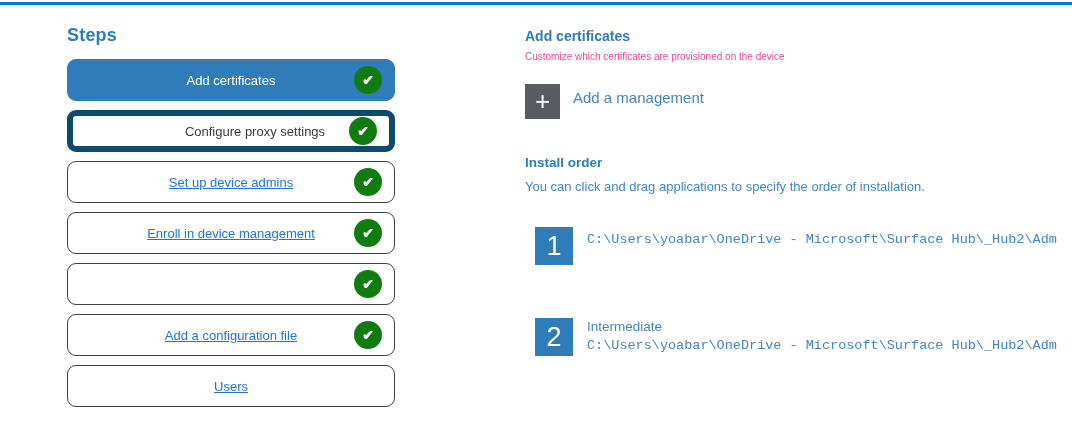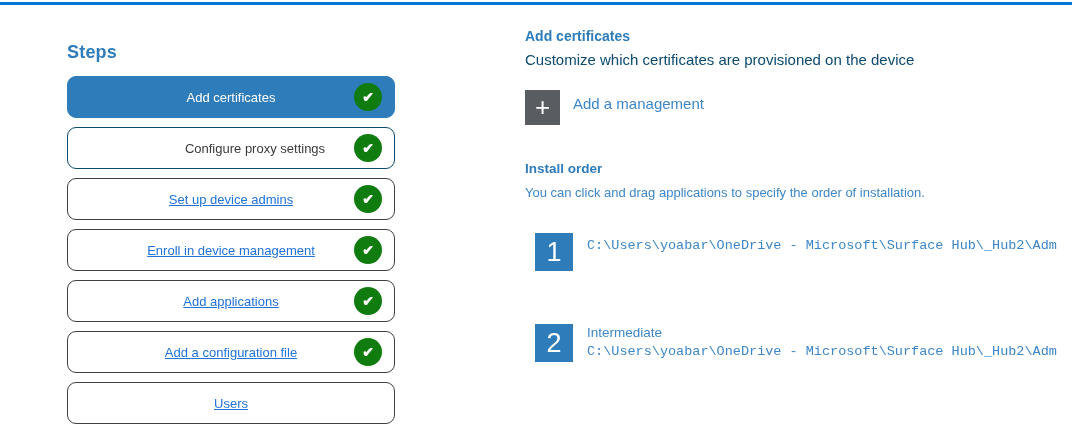--- a/index.html
+++ b/index.html
@@ -5,46 +5,46 @@
   * { margin: 0; padding: 0; box-sizing: border-box; }
   html, body { width: 1072px; height: 443px; background: #ffffff; overflow: hidden; }
   body { position: relative; font-family: "Liberation Sans", sans-serif; -webkit-font-smoothing: antialiased; }
 
   .topbar {
     position: absolute; top: 2px; left: 0; width: 1072px; height: 3px;
     background: #0078D7;
   }
 
   
-  .sidebar { position: absolute; left: 67px; top: 42px; width: 328px; }
+  .sidebar { position: absolute; left: 67px; top: 25px; width: 328px; }
   .steps-heading {
     font-size: 18px; font-weight: bold; color: #2E7CBA;
     margin-bottom: 13px; letter-spacing: 0.2px;
   }
   .step {
     position: relative; height: 42px; margin-bottom: 9px;
     border-radius: 9px; display: flex; align-items: center; justify-content: center;
     font-size: 13px; cursor: pointer; background: #ffffff;
   }
   .step-label { padding: 0 40px; white-space: nowrap; }
   .step.active { background: #2F7CBA; border: 1px solid #2F7CBA; color: #ffffff; }
-  .step.gray   { border: 1px solid #0c4a6e; color: #3B3B3B; padding-left: 48px; }
+  .step.gray   { border: 6px solid #0c4a6e; color: #3B3B3B; padding-left: 48px; }
   .step.blue   { border: 1px solid #404040; color: #2272D9; text-decoration: underline; }
   .check {
     position: absolute; right: 12px; top: 50%; transform: translateY(-50%);
     width: 28px; height: 28px; border-radius: 50%;
     background: #107C10; color: #ffffff;
     display: flex; align-items: center; justify-content: center;
     font-size: 14px; font-weight: bold; line-height: 1;
   }
 
   
   .main { position: absolute; left: 525px; top: 28px; width: 540px; }
   .section-title { font-size: 14px; font-weight: bold; color: #2E7CBA; }
-  .section-subtitle { font-size: 15px; color: #0c4a6e; margin-top: 7px; }
+  .section-subtitle { font-size: 10px; color: #ec4899; margin-top: 7px; }
 
   .add-cert-row { display: flex; align-items: flex-start; margin-top: 22px; cursor: pointer; }
   .plus-square {
     width: 35px; height: 35px; background: #595D61; color: #ffffff;
     display: flex; align-items: center; justify-content: center;
     font-size: 26px; font-weight: 300; line-height: 1; padding-bottom: 2px;
   }
   .add-cert-label { font-size: 15px; color: #3E86C7; margin-left: 13px; margin-top: 5px; }
 
   .install-order-title { font-size: 13.5px; font-weight: bold; color: #2E7CBA; margin-top: 36px; }
@@ -84,21 +84,20 @@
     <span class="step-label">Set up device admins</span>
     <span class="check">✔</span>
   </div>
 
   <div class="step blue">
     <span class="step-label">Enroll in device management</span>
     <span class="check">✔</span>
   </div>
 
   <div class="step blue">
-    <span class="step-label">Add applications</span>
     <span class="check">✔</span>
   </div>
 
   <div class="step blue">
     <span class="step-label">Add a configuration file</span>
     <span class="check">✔</span>
   </div>
 
   <div class="step blue">
     <span class="step-label">Users</span>

